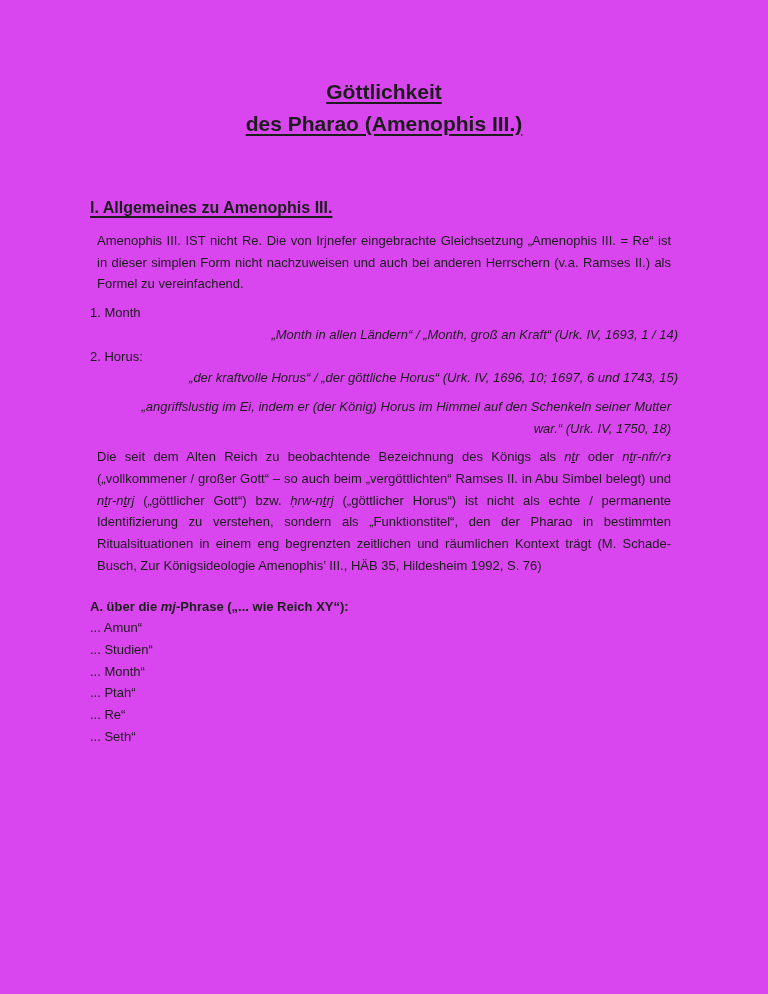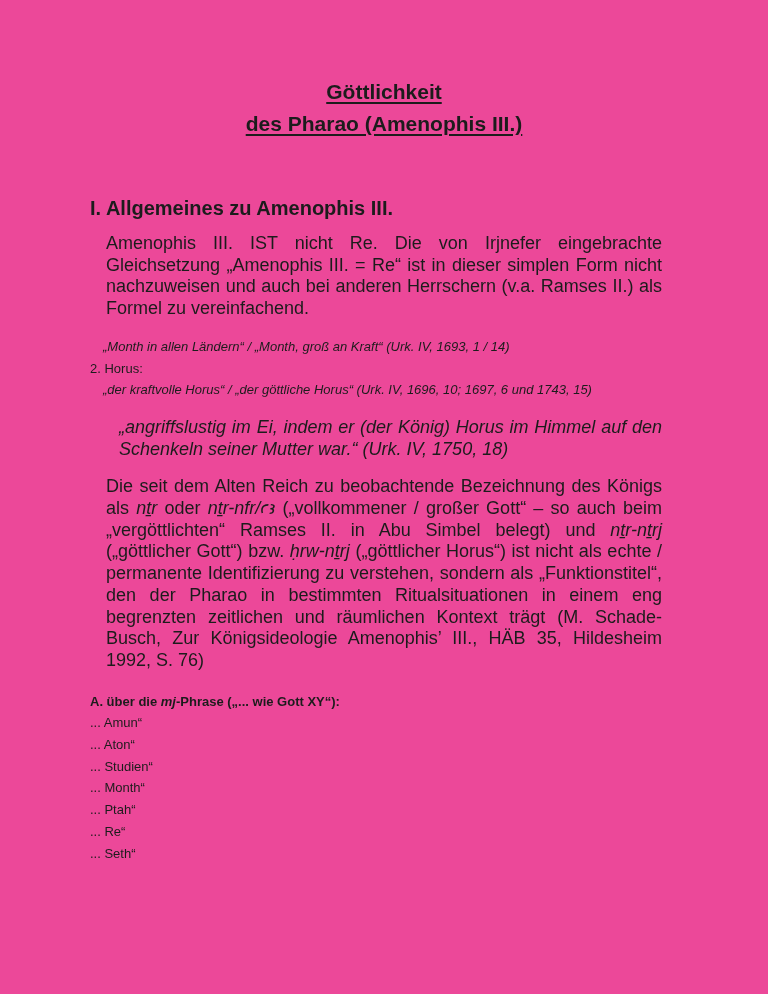--- a/index.html
+++ b/index.html
@@ -10,61 +10,63 @@
   body {
     width: 768px;
     height: 994px;
     font-family: "Liberation Sans", "DejaVu Sans", sans-serif;
     color: #1c1c1c;
   }
   .page {
     position: relative;
     width: 768px;
     height: 994px;
-    background: #ec4899;
+    background: #d946ef;
     overflow: hidden;
   }
   .content {
     position: absolute;
     left: 90px;
     top: 76px;
     width: 588px;
   }
   .doc-title {
     margin: 0;
     font-size: 21px;
     line-height: 32px;
     font-weight: bold;
     text-align: center;
     text-decoration: underline;
     text-decoration-thickness: 2px;
     text-underline-offset: 3px;
   }
   .section-heading {
     margin: 59px 0 13px 0;
-    font-size: 20px;
+    font-size: 16px;
     line-height: 18px;
     font-weight: bold;
+    text-decoration: underline;
     text-decoration-thickness: 1.5px;
     text-underline-offset: 3px;
   }
   .body-par {
-    margin: 16px;
-    font-size: 18px;
+    margin: 7px;
+    font-size: 13px;
     line-height: 21.7px;
     text-align: justify;
   }
   .body-line {
     margin: 0;
     font-size: 13px;
     line-height: 21.7px;
     text-align: left;
   }
   .indent {
     padding-left: 13px;
+    text-align: right;
   }
   .sub-heading {
     margin: 19px 0 0 0;
     font-size: 13px;
     line-height: 21.7px;
     text-align: left;
   }
   .run-b  { font-weight: bold; }
   .run-i  { font-style: italic; }
   .run-bi { font-weight: bold; font-style: italic; }
@@ -76,34 +78,34 @@
   <div class="content">
 
     <h1 class="doc-title">Göttlichkeit</h1>
     <h1 class="doc-title">des Pharao (Amenophis III.)</h1>
 
     <h2 class="section-heading">I. Allgemeines zu Amenophis III.</h2>
 
     <p class="body-par"><span>Amenophis III. IST nicht Re. Die von Irjnefer eingebrachte Gleichsetzung „Amenophis III. = Re“ ist in dieser simplen Form nicht nachzuweisen und auch bei anderen Herrschern (v.a. Ramses II.) als Formel zu vereinfachend.</span></p>
 
     <div>
+      <p class="body-line">1. Month</p>
       <p class="body-line indent"><span class="run-i">„Month in allen Ländern“ / „Month, groß an Kraft“ (Urk. IV, 1693, 1 / 14)</span></p>
       <p class="body-line">2. Horus:</p>
       <p class="body-line indent"><span class="run-i">„der kraftvolle Horus“ / „der göttliche Horus“ (Urk. IV, 1696, 10; 1697, 6 und 1743, 15)</span></p>
       <p class="body-par indent"><span class="run-i">„angriffslustig im Ei, indem er (der König) Horus im Himmel auf den Schenkeln seiner Mutter war.“ (Urk. IV, 1750, 18)</span></p>
     </div>
 
     <p class="body-par"><span>Die seit dem Alten Reich zu beobachtende Bezeichnung des Königs als </span><span class="run-i">nṯr</span><span> oder </span><span class="run-i">nṯr-nfr/ꜥꜣ</span><span> („vollkommener / großer Gott“ – so auch beim „vergöttlichten“ Ramses II. in Abu Simbel belegt) und </span><span class="run-i">nṯr-nṯrj</span><span> („göttlicher Gott“) bzw. </span><span class="run-i">ḥrw-nṯrj</span><span> („göttlicher Horus“) ist nicht als echte / permanente Identifizierung zu verstehen, sondern als „Funktionstitel“, den der Pharao in bestimmten Ritualsituationen in einem eng begrenzten zeitlichen und räumlichen Kontext trägt (M. Schade-Busch, Zur Königsideologie Amenophis’ III., HÄB 35, Hildesheim 1992, S. 76)</span></p>
 
-    <h3 class="sub-heading"><span class="run-b">A. über die </span><span class="run-bi">mj</span><span class="run-b">-Phrase („... wie Gott XY“):</span></h3>
+    <h3 class="sub-heading"><span class="run-b">A. über die </span><span class="run-bi">mj</span><span class="run-b">-Phrase („... wie Reich XY“):</span></h3>
 
 
     <div>
       <p class="body-line">... Amun“</p>
-      <p class="body-line">... Aton“</p>
       <p class="body-line">... Studien“</p>
       <p class="body-line">... Month“</p>
       <p class="body-line">... Ptah“</p>
       <p class="body-line">... Re“</p>
       <p class="body-line">... Seth“</p>
     </div>
 
   </div>
 </div>
 

